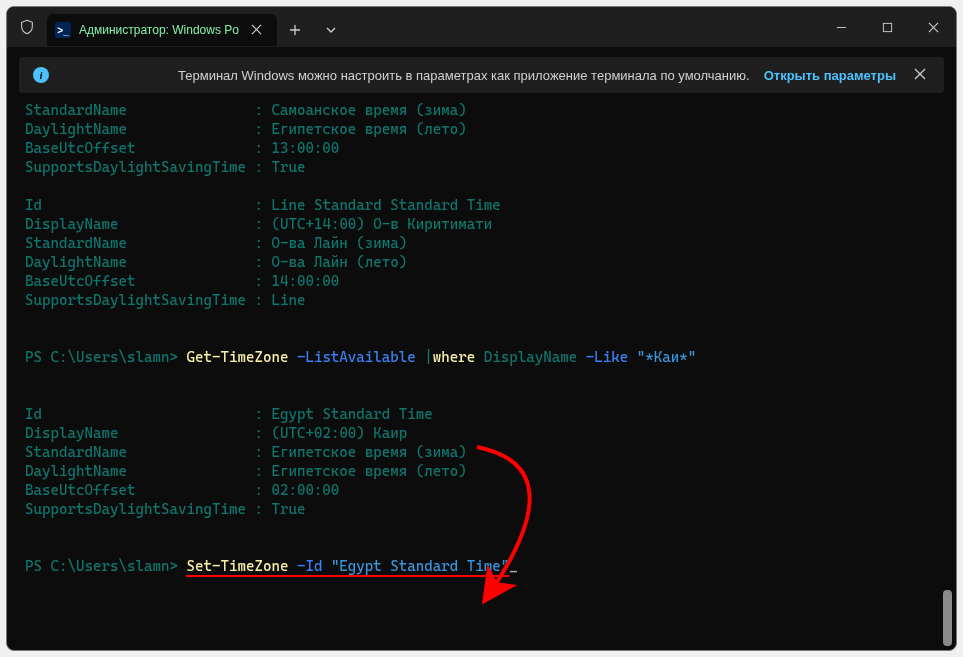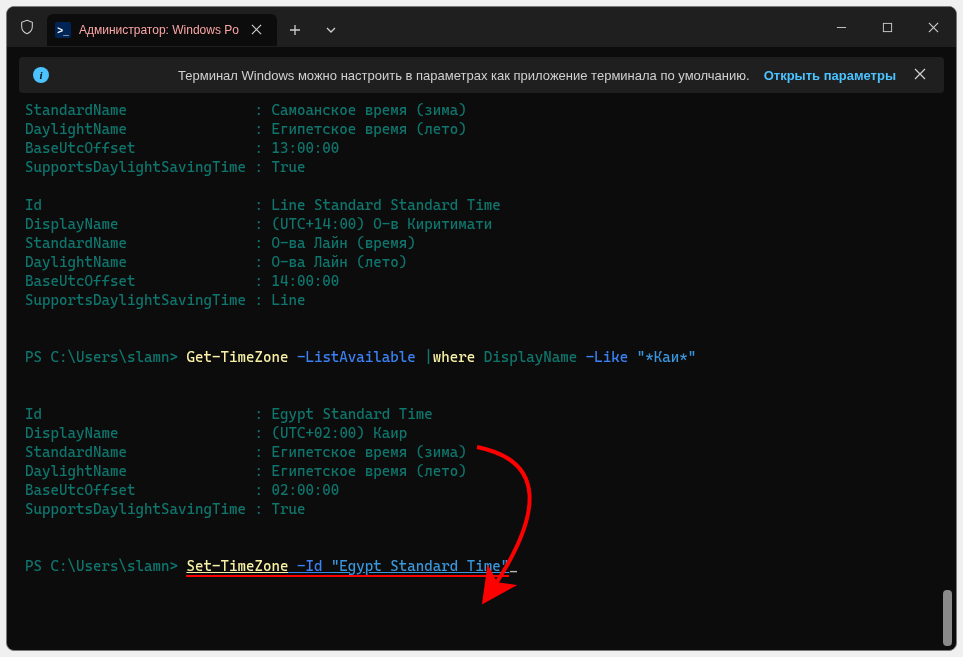--- a/index.html
+++ b/index.html
@@ -30,21 +30,21 @@
     display: flex; align-items: center;
     padding: 0 10px 0 8px; gap: 8px;
     min-width: 210px;
   }
   .tab-icon {
     width: 16px; height: 16px; background: #012456;
     display:flex; align-items:center; justify-content:center;
     color:#fff; font-size:10px; font-weight:bold;
     border-radius: 2px;
   }
-  .tab-title { color:#fca5a5; font-size:12px; flex:1; white-space:nowrap; overflow:hidden; text-overflow:ellipsis; }
+  .tab-title { color:#86efac; font-size:12px; flex:1; white-space:nowrap; overflow:hidden; text-overflow:ellipsis; }
   .tab-close { color:#cfcfcf; font-size:14px; width:20px; text-align:center; cursor:pointer; }
   .newtab, .dropdown {
     width: 36px; height: 32px; display:flex; align-items:center; justify-content:center;
     color:#cfcfcf; cursor:pointer; margin-top:6px;
   }
   .newtab svg, .dropdown svg { width:12px; height:12px; }
   .win-controls { margin-left:auto; display:flex; height:40px; }
   .win-btn { width:46px; display:flex; align-items:center; justify-content:center; color:#cfcfcf; cursor:pointer; }
   .win-btn svg { width:11px; height:11px; }
 
@@ -85,21 +85,21 @@
   .scroll-thumb {
     position:absolute; right:0; width:9px;
     bottom: 2px; height: 56px;
     background:#8a8a8a; border-radius:4px;
   }
   .c-white  { color:#0f766e; }
   .c-yellow { color:#f9f1a5; }
   .c-gray   { color:#3b82f6; }
   .c-string { color:#3a96dd; }
   .c-cursor { color:#b4b4b4; }
-  .uline { border-bottom: 2px solid #ff0000; padding-bottom:1px;text-decoration:underline; }
+  .uline { border-bottom: 2px solid #ff0000; padding-bottom:1px; }
 
   
   .arrow-svg {
     position:absolute; left:0; top:0;
     pointer-events:none;
   }
 </style>
 </head>
 <body>
 
@@ -161,21 +161,21 @@
   </div>
 
   <div class="term-wrap">
     <div class="term"><span class="c-white"><span>StandardName</span>               : <span>Самоанское время (зима)</span></span>
 <span class="c-white"><span>DaylightName</span>               : <span>Египетское время (лето)</span></span>
 <span class="c-white"><span>BaseUtcOffset</span>              : <span>13:00:00</span></span>
 <span class="c-white"><span>SupportsDaylightSavingTime</span> : <span>True</span></span>
 
 <span class="c-white"><span>Id</span>                         : <span>Line Standard Standard Time</span></span>
 <span class="c-white"><span>DisplayName</span>                : <span>(UTC+14:00) О-в Киритимати</span></span>
-<span class="c-white"><span>StandardName</span>               : <span>О-ва Лайн (время)</span></span>
+<span class="c-white"><span>StandardName</span>               : <span>О-ва Лайн (зима)</span></span>
 <span class="c-white"><span>DaylightName</span>               : <span>О-ва Лайн (лето)</span></span>
 <span class="c-white"><span>BaseUtcOffset</span>              : <span>14:00:00</span></span>
 <span class="c-white"><span>SupportsDaylightSavingTime</span> : <span>Line</span></span>
 
 
 <span><span class="c-white">PS C:\Users\slamn&gt; </span><span class="c-yellow">Get-TimeZone</span><span class="c-gray"> -ListAvailable </span><span class="c-white">|</span><span class="c-yellow">where</span><span class="c-white"> DisplayName </span><span class="c-gray">-Like </span><span class="c-string">"*Каи*"</span></span>
 
 
 <span class="c-white"><span>Id</span>                         : <span>Egypt Standard Time</span></span>
 <span class="c-white"><span>DisplayName</span>                : <span>(UTC+02:00) Каир</span></span>

